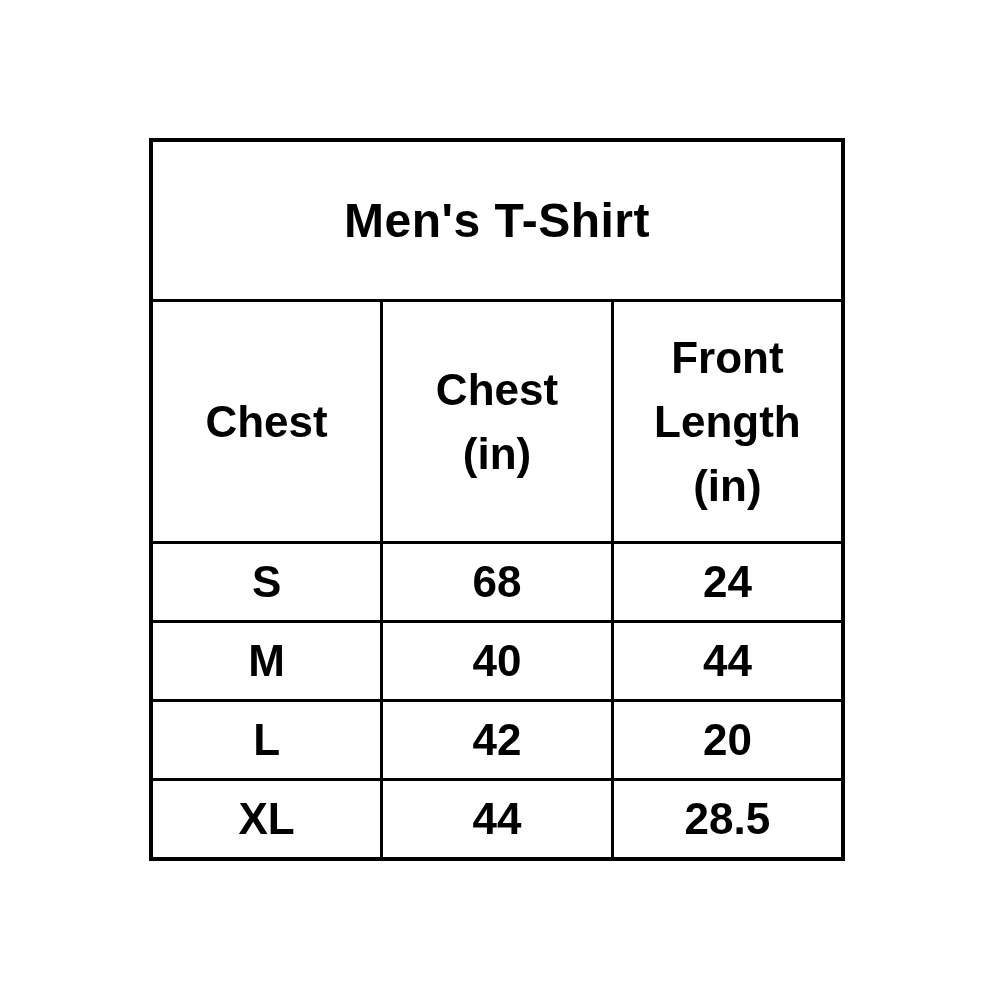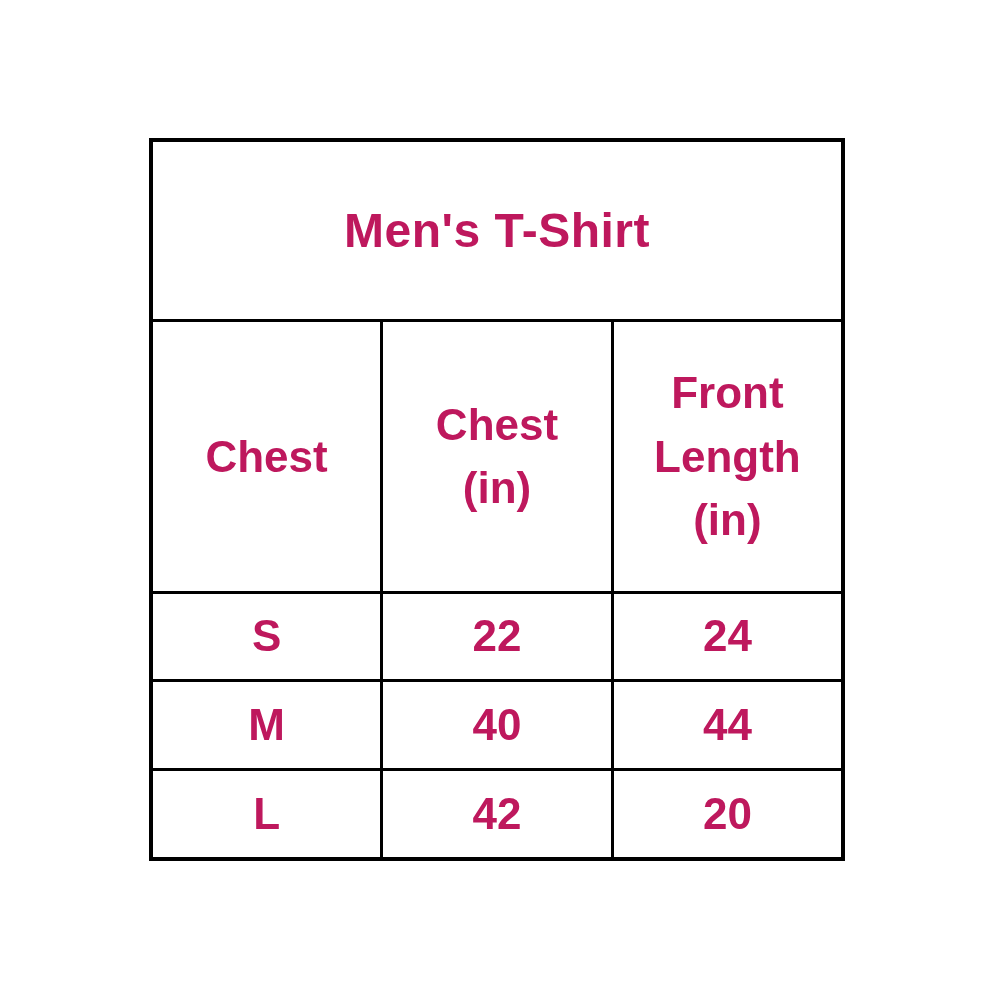--- a/index.html
+++ b/index.html
@@ -18,21 +18,21 @@
     position: absolute;
     left: 149px;
     top: 138px;
     width: 696px;
     height: 723px;
     border-collapse: collapse;
     table-layout: fixed;
     border: 4px solid #000000;
     font-family: "Liberation Sans", sans-serif;
     font-weight: bold;
-    color: #be185d;
+    color: #000000;
   }
   .size-table td {
     border: 3px solid #000000;
     background: #ffffff;
     text-align: center;
     vertical-align: middle;
     padding: 0;
     overflow: hidden;
   }
   .title-row td {
@@ -63,28 +63,33 @@
       <tr class="header-row">
         <td>Chest</td>
         <td>Chest
 (in)</td>
         <td>Front
 Length
 (in)</td>
       </tr>
       <tr class="data-row">
         <td>S</td>
-        <td>22</td>
+        <td>68</td>
         <td>24</td>
       </tr>
       <tr class="data-row">
         <td>M</td>
         <td>40</td>
         <td>44</td>
       </tr>
       <tr class="data-row">
         <td>L</td>
         <td>42</td>
         <td>20</td>
       </tr>
+      <tr class="data-row">
+        <td>XL</td>
+        <td>44</td>
+        <td>28.5</td>
+      </tr>
     </tbody>
   </table>
 </div>
 
 </body></html>

